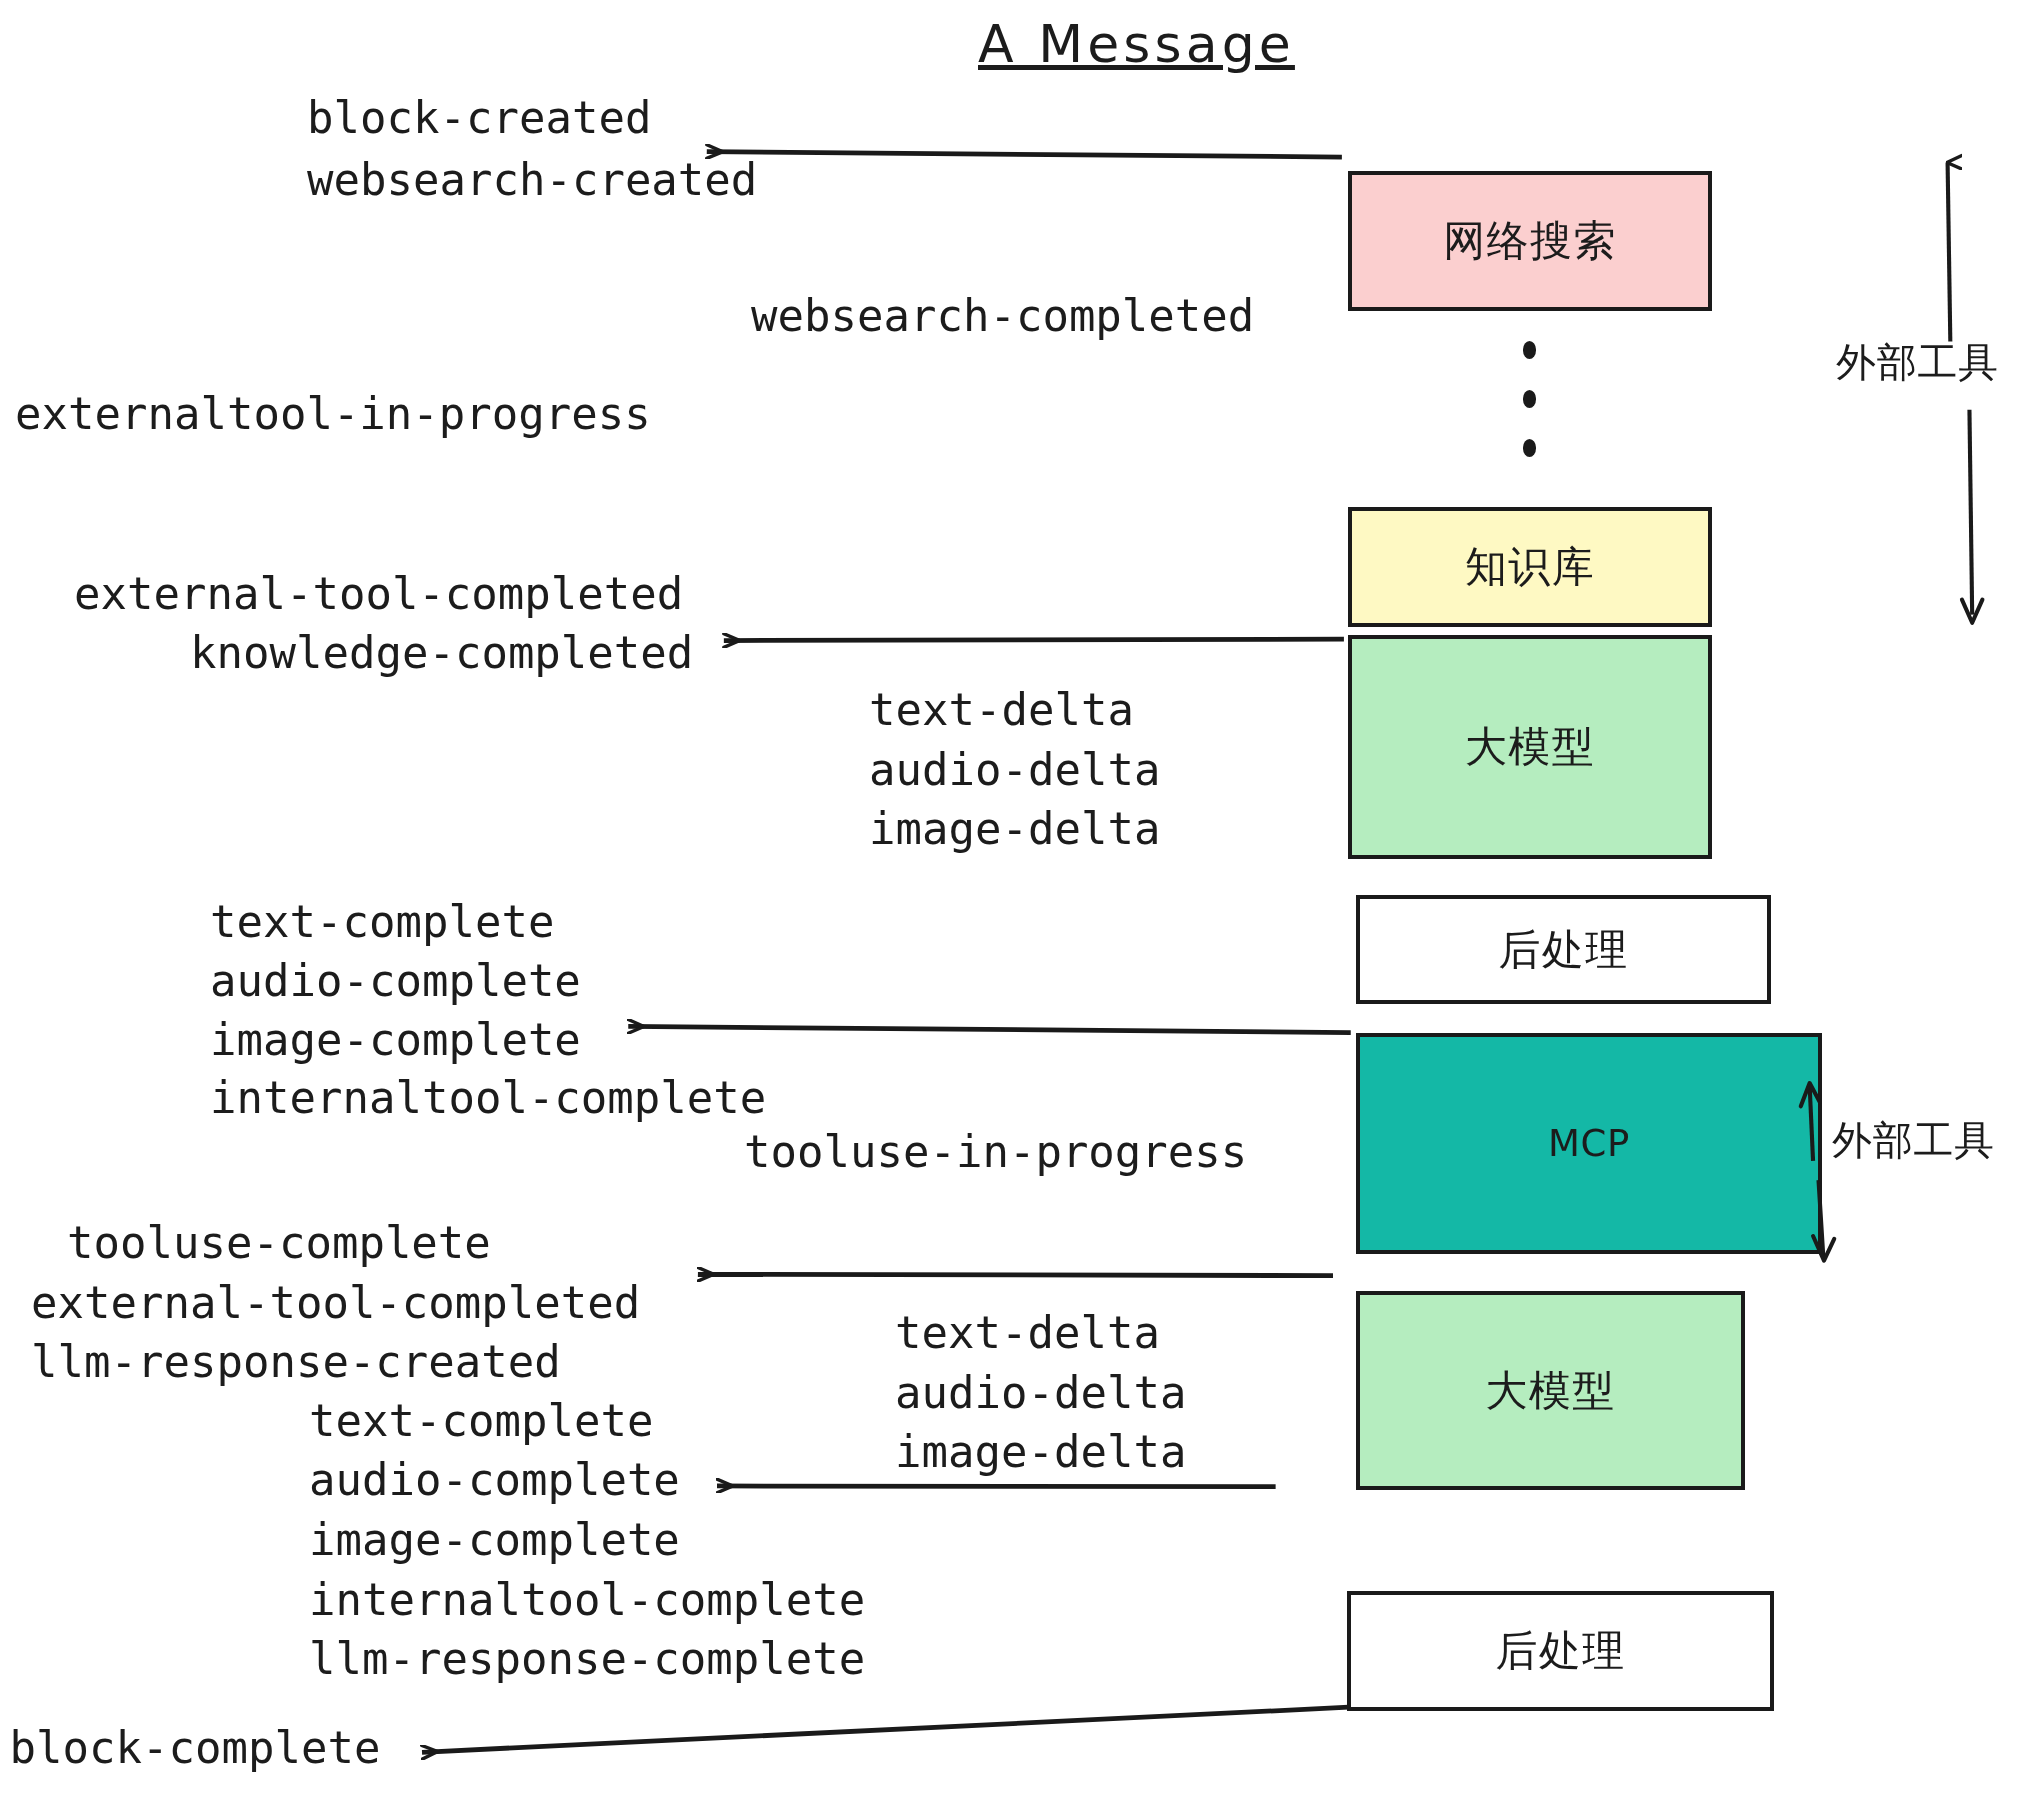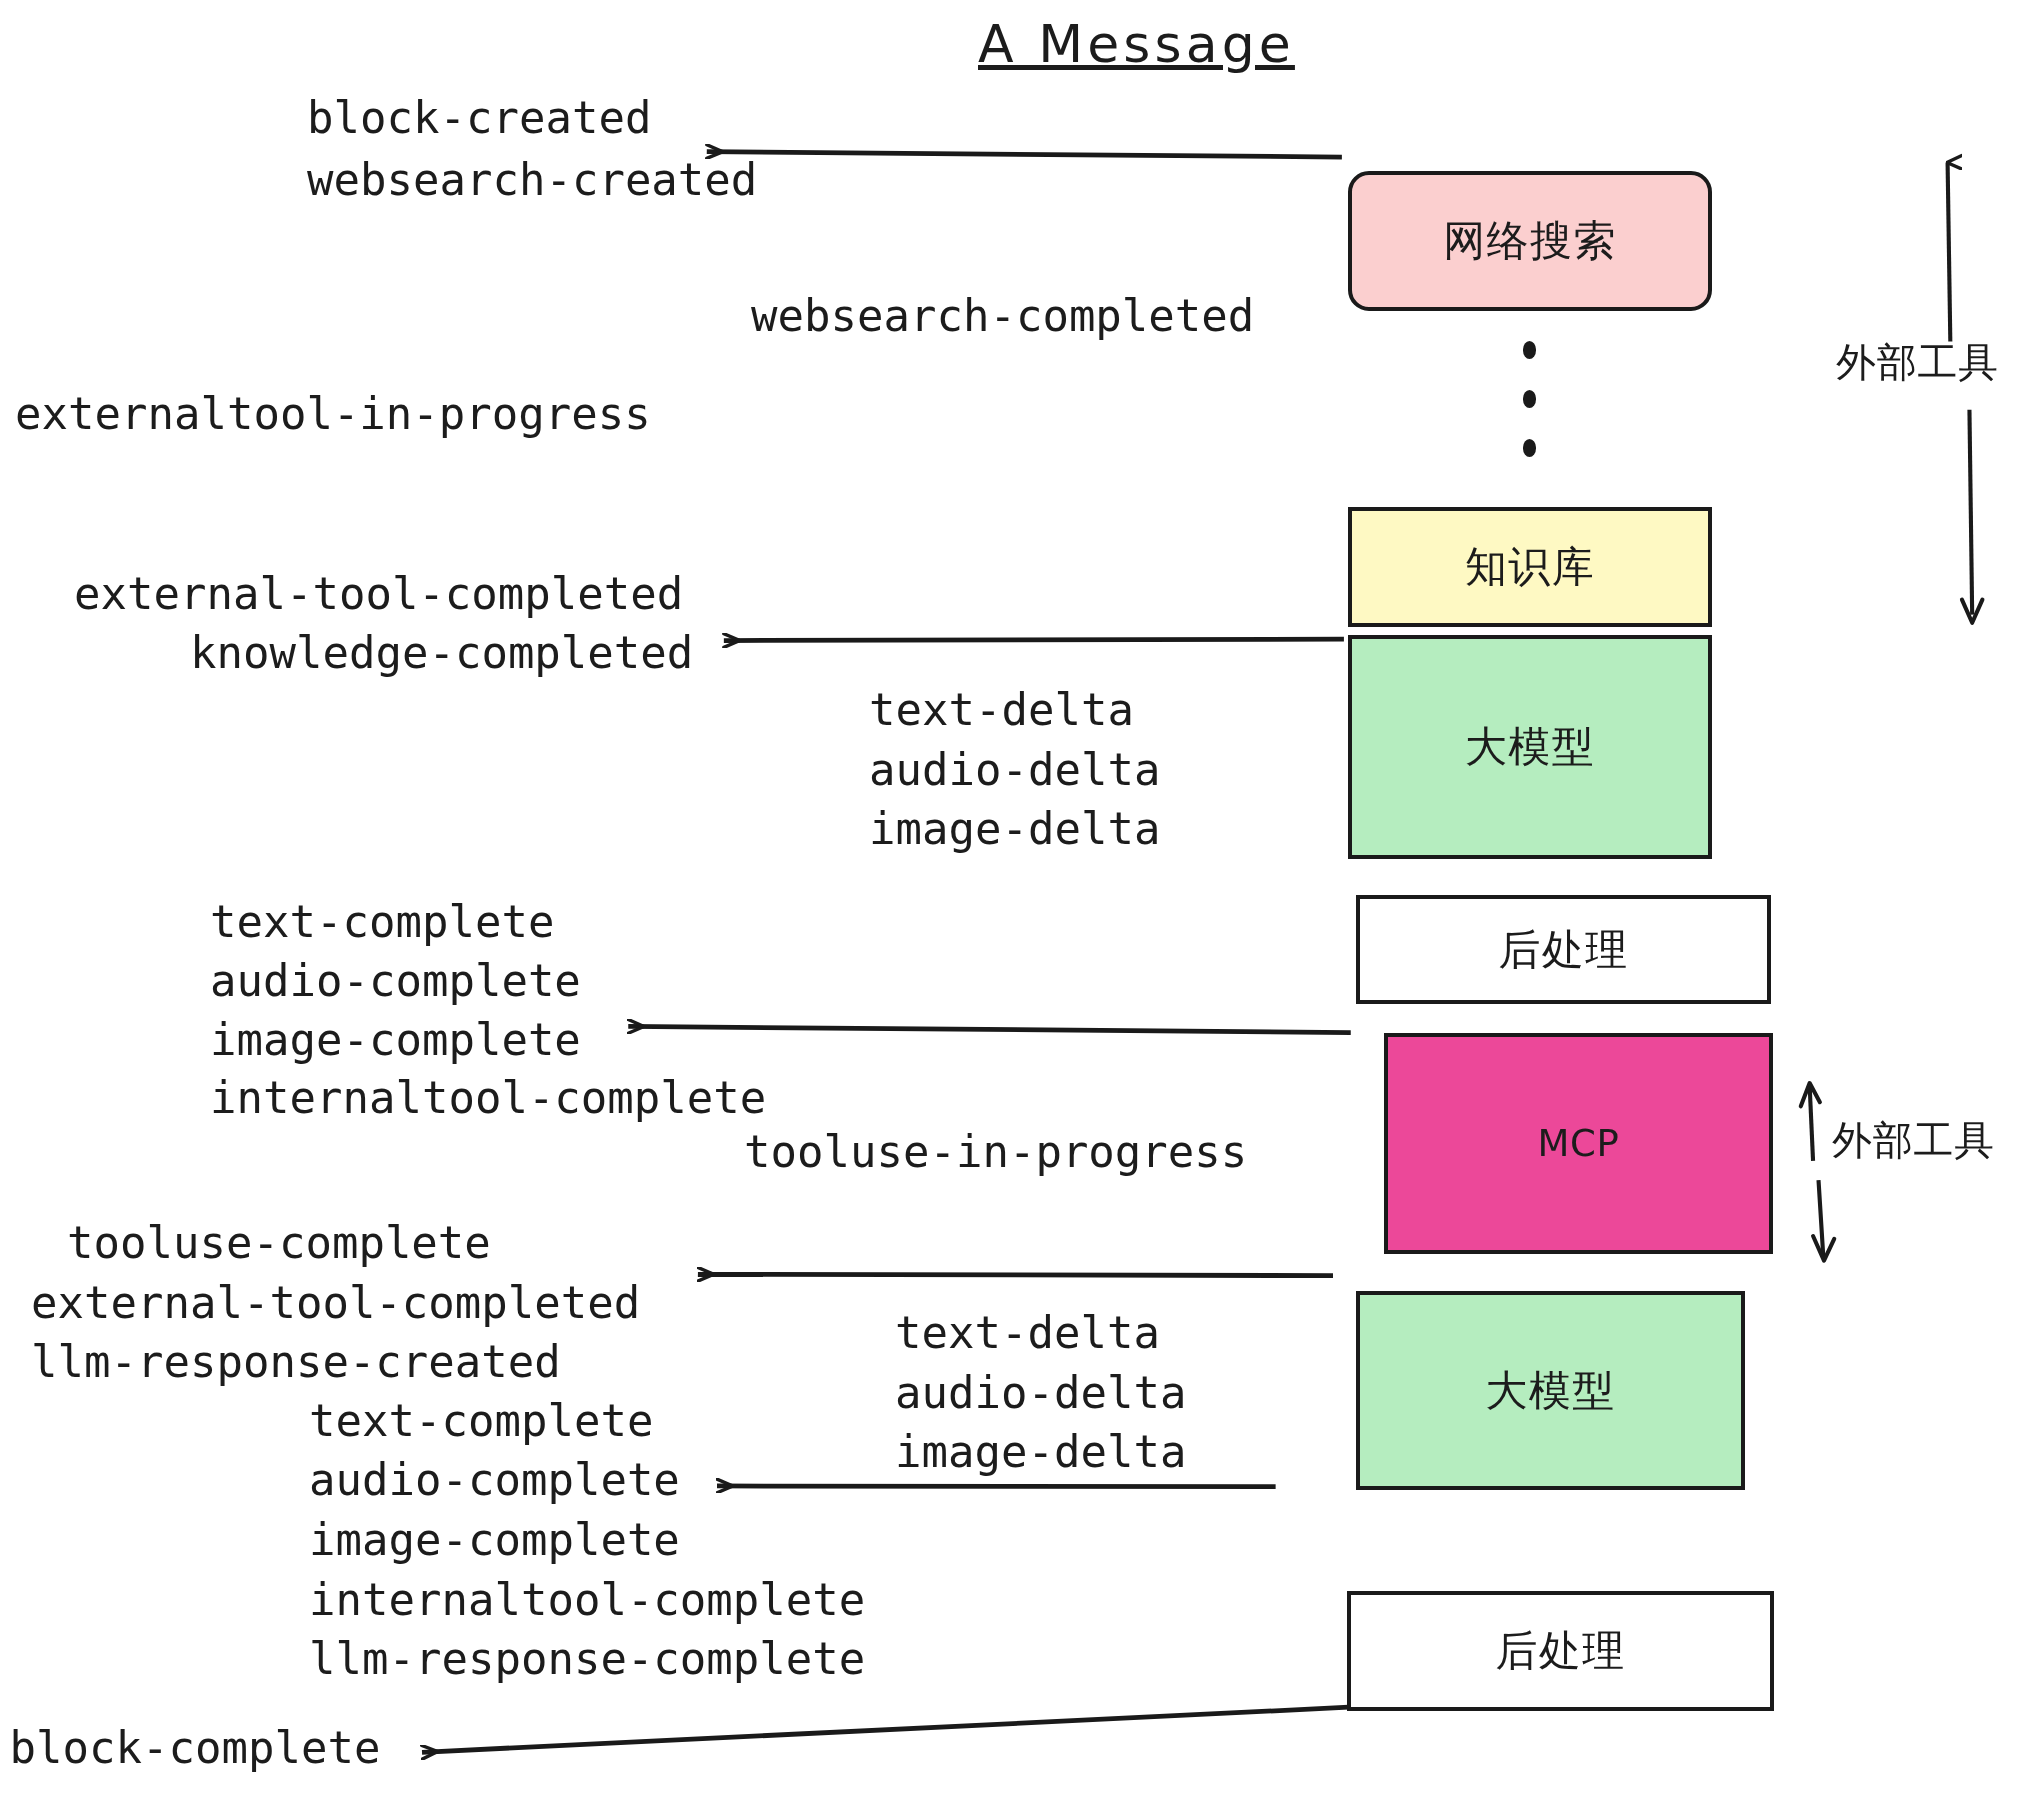--- a/index.html
+++ b/index.html
@@ -114,21 +114,21 @@
   <div class="ev" style="left:895px; top:1371px;">audio-delta</div>
   <div class="ev" style="left:895px; top:1430px;">image-delta</div>
 
   <div class="ev" style="left:309px;  top:1399px;">text-complete</div>
   <div class="ev" style="left:309px;  top:1458px;">audio-complete</div>
   <div class="ev" style="left:309px;  top:1518px;">image-complete</div>
   <div class="ev" style="left:309px;  top:1578px;">internaltool-complete</div>
   <div class="ev" style="left:309px;  top:1637px;">llm-response-complete</div>
   <div class="ev" style="left:9.6px;   top:1726px;">block-complete</div>
 
-  <div class="node" style="left:1348px; top:171px; width:364px; height:140px; background:#fbcfcf;border-radius:21px;">
+  <div class="node" style="left:1348px; top:171px; width:364px; height:140px; background:#fbcfcf;">
     <span>网络搜索</span>
   </div>
 
   <div class="dots" style="left:1522px; top:341px; width:15px; height:116px;">
     <i></i>
     <i></i>
     <i></i>
   </div>
 
   <div class="node" style="left:1348px; top:507px; width:364px; height:120px; background:#fef9c3;">
@@ -136,21 +136,21 @@
   </div>
 
   <div class="node" style="left:1348px; top:635px; width:364px; height:224px; background:#b5edbf;">
     <span>大模型</span>
   </div>
 
   <div class="node" style="left:1356px; top:895px; width:415px; height:109px; background:#ffffff;">
     <span>后处理</span>
   </div>
 
-  <div class="node mcp" style="left:1356px; top:1033px; width:389px; height:221px; background:#ec4899;margin-left:28px;">
+  <div class="node mcp" style="left:1356px; top:1033px; width:466px; height:221px; background:#14b8a6;">
     <span>MCP</span>
   </div>
 
   <div class="node" style="left:1356px; top:1291px; width:389px; height:199px; background:#b5edbf;">
     <span>大模型</span>
   </div>
 
   <div class="node" style="left:1347px; top:1591px; width:427px; height:120px; background:#ffffff;">
     <span>后处理</span>
   </div>

